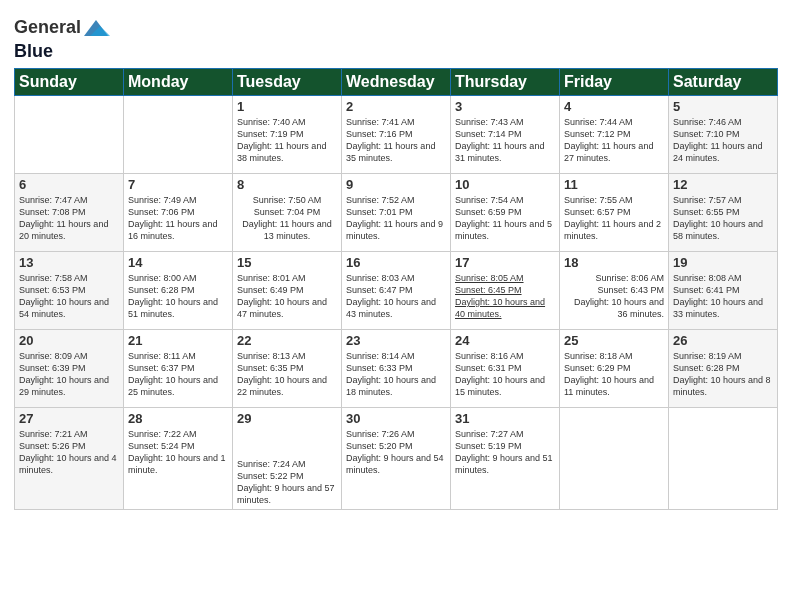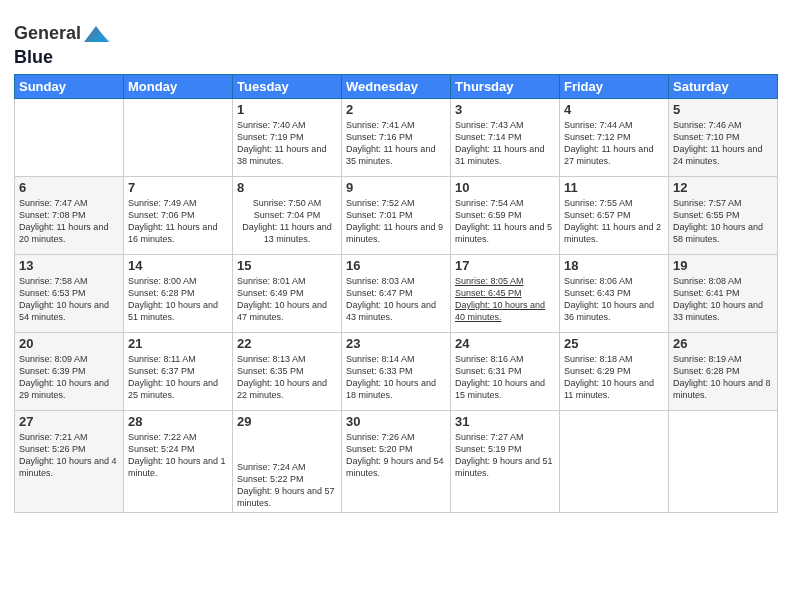--- a/index.html
+++ b/index.html
@@ -7,21 +7,21 @@
       font-family: Arial, sans-serif;
       background: #fff;
       width: 792px;
       height: 612px;
       overflow: hidden;
     }
     .page {
       width: 792px;
       height: 612px;
       background: #fff;
-      padding: 16px 14px 10px 14px;
+      padding: 10px 14px 10px 14px;
     }
     .header {
       display: flex;
       justify-content: space-between;
       align-items: flex-start;
       margin-bottom: 6px;
     }
     .logo {
       display: flex;
       align-items: center;
@@ -52,23 +52,23 @@
       font-size: 14px;
       color: #555;
     }
     
     .calendar {
       width: 100%;
       border-collapse: collapse;
       table-layout: fixed;
     }
     .calendar thead th {
-      background: #3b82f6;
+      background: #14532d;
       color: #fff;
-      font-size: 13px;
+      font-size: 16px;
       font-weight: bold;
       padding: 4px 4px;
       text-align: left;
       border: 1px solid #1a6fad;
     }
     .calendar tbody td {
       border: 1px solid #ccc;
       vertical-align: top;
       padding: 3px 4px;
       font-size: 9.5px;
@@ -235,21 +235,21 @@
 Daylight: 10 hours and 43 minutes.</div>
           </td>
           <td>
             <span class="day-number">17</span>
             <div class="day-info" style="white-space: pre-line; text-decoration: underline;">Sunrise: 8:05 AM
 Sunset: 6:45 PM
 Daylight: 10 hours and 40 minutes.</div>
           </td>
           <td>
             <span class="day-number">18</span>
-            <div class="day-info" style="white-space: pre-line;">Sunrise: 8:06 AM
+            <div class="day-info" style="white-space: pre-line; text-align: right;">Sunrise: 8:06 AM
 Sunset: 6:43 PM
 Daylight: 10 hours and 36 minutes.</div>
           </td>
           <td>
             <span class="day-number">19</span>
             <div class="day-info" style="white-space: pre-line;">Sunrise: 8:08 AM
 Sunset: 6:41 PM
 Daylight: 10 hours and 33 minutes.</div>
           </td>
         </tr>

